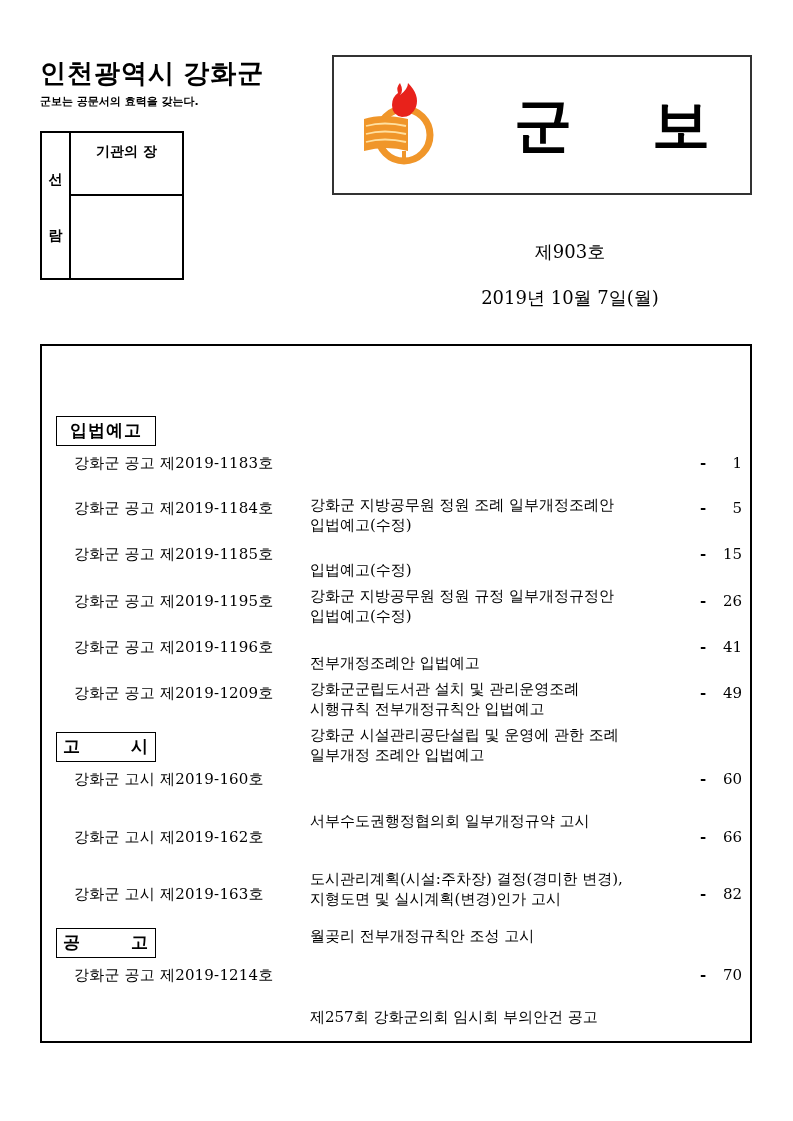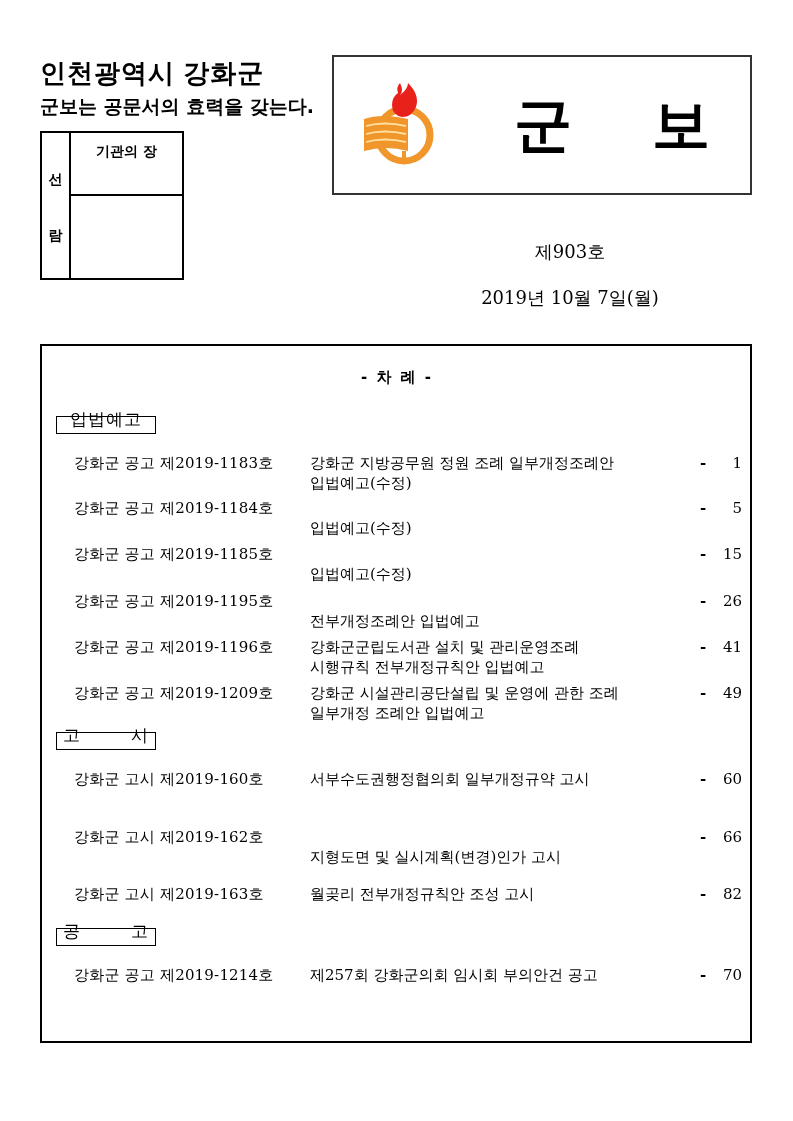--- a/index.html
+++ b/index.html
@@ -1,43 +1,43 @@
 <!DOCTYPE html>
 <html><head>
 <meta charset="utf-8">
 <style>
   * { box-sizing: border-box; margin: 0; padding: 0; }
   html, body { width: 793px; height: 1121px; background: #ffffff; overflow: hidden; }
   body { position: relative; font-family: "DejaVu Serif", "Liberation Serif", serif; color: #000; }
 
   .org-title { position: absolute; left: 40px; top: 56px; font-family: Liberation Sans, sans-serif; font-weight: bold; font-size: 26px; letter-spacing: 1px; }
-  .org-sub { position: absolute; left: 40px; top: 94px; font-family: "DejaVu Sans", sans-serif; font-weight: bold; font-size: 19px; }
+  .org-sub { position: absolute; left: 40px; top: 94px; font-family: "DejaVu Sans", sans-serif; font-weight: bold; font-size: 11px; }
 
   .review-box { position: absolute; left: 40px; top: 131px; width: 144px; height: 149px; border: 2px solid #000; }
   .review-box .col-left { position: absolute; left: 0; top: 0; width: 29px; height: 100%; border-right: 2px solid #000; }
   .review-box .ch { position: absolute; left: 0; width: 27px; text-align: center; font-family: "DejaVu Sans", sans-serif; font-weight: bold; font-size: 14px; }
   .review-box .ch1 { top: 38px; }
   .review-box .ch2 { top: 94px; }
   .review-box .row-top { position: absolute; left: 29px; top: 0; right: 0; height: 63px; border-bottom: 2px solid #000; display: flex; align-items: center; justify-content: center; padding-bottom: 24px; font-family: "DejaVu Sans", sans-serif; font-weight: bold; font-size: 14px; }
 
   .masthead { position: absolute; left: 332px; top: 55px; width: 420px; height: 140px; border: 2px solid #333; }
   .logo { position: absolute; left: 26px; top: 22px; width: 80px; height: 90px; }
   .mast-ch { position: absolute; top: 30px; font-family: "DejaVu Sans", sans-serif; font-weight: bold; font-size: 58px; }
   .mast-ch1 { left: 180px; }
   .mast-ch2 { left: 318px; }
 
   .issue-no { position: absolute; left: 0; width: 1140px; top: 240px; text-align: center; font-size: 18px; }
   .issue-date { position: absolute; left: 0; width: 1140px; top: 286px; text-align: center; font-size: 18px; }
 
   .toc { position: absolute; left: 40px; top: 344px; width: 712px; height: 699px; border: 2px solid #000; }
   .toc-title { position: absolute; left: 0; width: 100%; top: 22px; text-align: center; font-family: "DejaVu Sans", sans-serif; font-weight: bold; font-size: 15px; word-spacing: 4px; }
-  .section-label { position: absolute; left: 14px; height: 18px; border: 1.5px solid #000; font-family: "DejaVu Sans", sans-serif; font-weight: normal; font-size: 17px; line-height: 27px; padding: 0 6px; letter-spacing: 1px; display: flex; justify-content: space-between; width: 100px; align-items: flex-end; }
+  .section-label { position: absolute; left: 14px; height: 30px; border: 1.5px solid #000; font-family: "DejaVu Sans", sans-serif; font-weight: bold; font-size: 17px; line-height: 27px; padding: 0 6px; letter-spacing: 1px; display: flex; justify-content: space-between; width: 100px; }
   .entry { position: absolute; left: 0; width: 100%; font-size: 15px; line-height: 20px; }
   .entry .ref { position: absolute; left: 32px; white-space: nowrap; letter-spacing: 0.2px; }
-  .entry .title { position: absolute; left: 268px; width: 380px; white-space: nowrap; }
+  .entry .title { position: absolute; left: 268px; width: 380px; white-space: nowrap; margin-top: 42px; }
   .entry .dash { position: absolute; left: 658px; font-weight: bold; }
   .entry .page { position: absolute; right: 8px; text-align: right; }
 </style>
 </head>
 <body>
 
 <div class="org-title">인천광역시 강화군</div>
 <div class="org-sub">군보는 공문서의 효력을 갖는다.</div>
 
 <div class="review-box">
@@ -58,21 +58,20 @@
     <path d="M44 80 L 44 72" stroke="#f0962a" stroke-width="4"></path>
   </svg>
   <div class="mast-ch mast-ch1">군</div>
   <div class="mast-ch mast-ch2">보</div>
 </div>
 
 <div class="issue-no">제903호</div>
 <div class="issue-date">2019년 10월 7일(월)</div>
 
 <div class="toc">
-  <div class="toc-title">- 차      례 -</div>
 
   <div class="section-label" style="top:70px; width:100px; justify-content:center;">
     <span>입법예고</span>
   </div>
 
   <div class="entry" style="top:107px;">
     <span class="ref">강화군 공고 제2019-1183호</span>
     <span class="title"><span>강화군 지방공무원 정원 조례 일부개정조례안</span><br><span>입법예고(수정)</span></span>
     <span class="dash">-</span>
     <span class="page">1</span>
@@ -80,21 +79,21 @@
 
   <div class="entry" style="top:152px;">
     <span class="ref">강화군 공고 제2019-1184호</span>
     <span class="title"><br><span>입법예고(수정)</span></span>
     <span class="dash">-</span>
     <span class="page">5</span>
   </div>
 
   <div class="entry" style="top:198px;">
     <span class="ref">강화군 공고 제2019-1185호</span>
-    <span class="title"><br><span>입법예고(수정)</span></span>
+    <span class="title"><span>강화군 지방공무원 정원 규정 일부개정규정안</span><br><span>입법예고(수정)</span></span>
     <span class="dash">-</span>
     <span class="page">15</span>
   </div>
 
   <div class="entry" style="top:245px;">
     <span class="ref">강화군 공고 제2019-1195호</span>
     <span class="title"><br><span>전부개정조례안 입법예고</span></span>
     <span class="dash">-</span>
     <span class="page">26</span>
   </div>
@@ -120,21 +119,21 @@
 
   <div class="entry" style="top:423px;">
     <span class="ref">강화군 고시 제2019-160호</span>
     <span class="title">서부수도권행정협의회 일부개정규약 고시</span>
     <span class="dash">-</span>
     <span class="page">60</span>
   </div>
 
   <div class="entry" style="top:481px;">
     <span class="ref">강화군 고시 제2019-162호</span>
-    <span class="title"><br><span>지형도면 및 실시계획(변경)인가 고시</span></span>
+    <span class="title"><span>도시관리계획(시설:주차장) 결정(경미한 변경),</span><br><span>지형도면 및 실시계획(변경)인가 고시</span></span>
     <span class="dash">-</span>
     <span class="page">66</span>
   </div>
 
   <div class="entry" style="top:538px;">
     <span class="ref">강화군 고시 제2019-163호</span>
     <span class="title">월곶리 전부개정규칙안 조성 고시</span>
     <span class="dash">-</span>
     <span class="page">82</span>
   </div>

